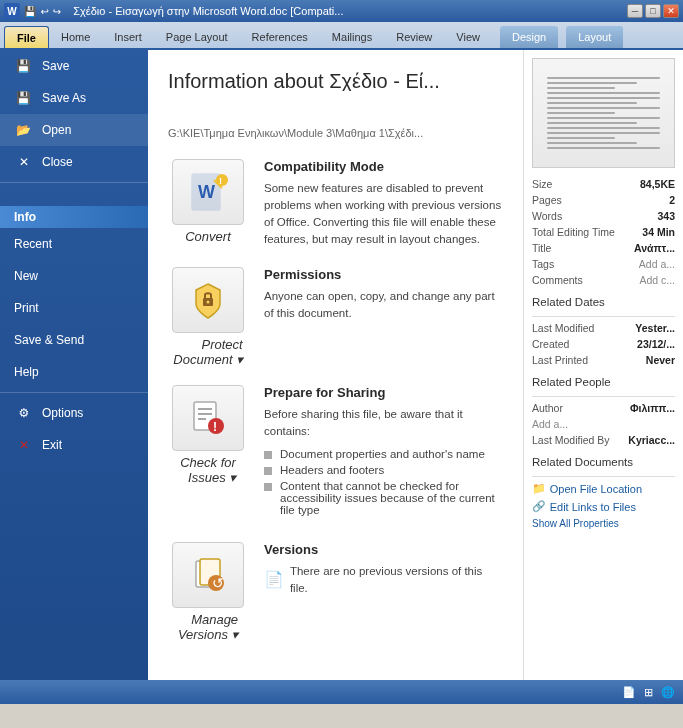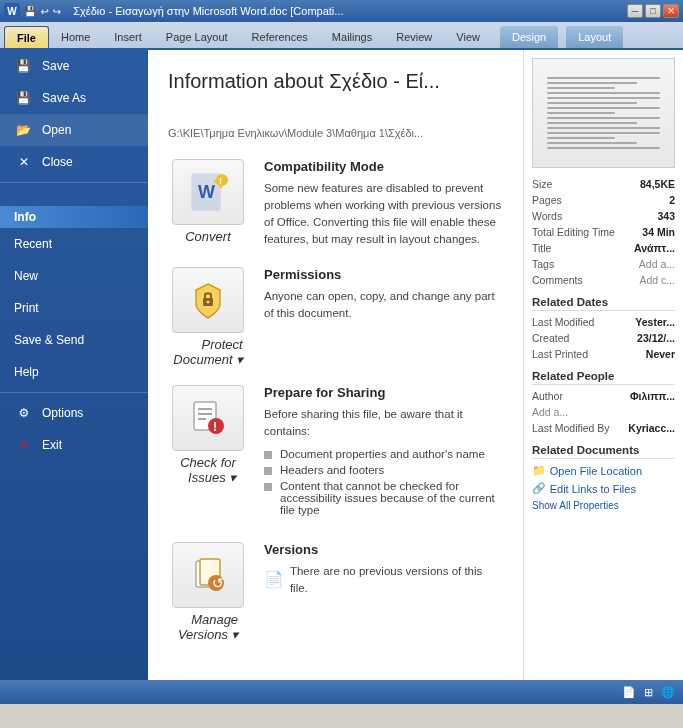--- a/index.html
+++ b/index.html
@@ -221,25 +221,25 @@
       display: flex;
       justify-content: space-between;
       margin-bottom: 4px;
       font-size: 10.5px;
     }
     .prop-label { color: #555; }
     .prop-value { color: #222; font-weight: bold; }
 
     .section-header {
       font-size: 11.5px;
-      font-weight: bold;
+      font-weight: normal;
       color: #333;
       margin: 10px 0 5px 0;
       border-bottom: 1px solid #ddd;
-      padding-bottom: 2px;
+      padding-bottom: 8px;
     }
 
     .link-item {
       display: flex; align-items: center; gap: 4px;
       margin-bottom: 5px;
       cursor: pointer;
     }
     .link-item span {
       font-size: 11px;
       color: #1a5ba0;

